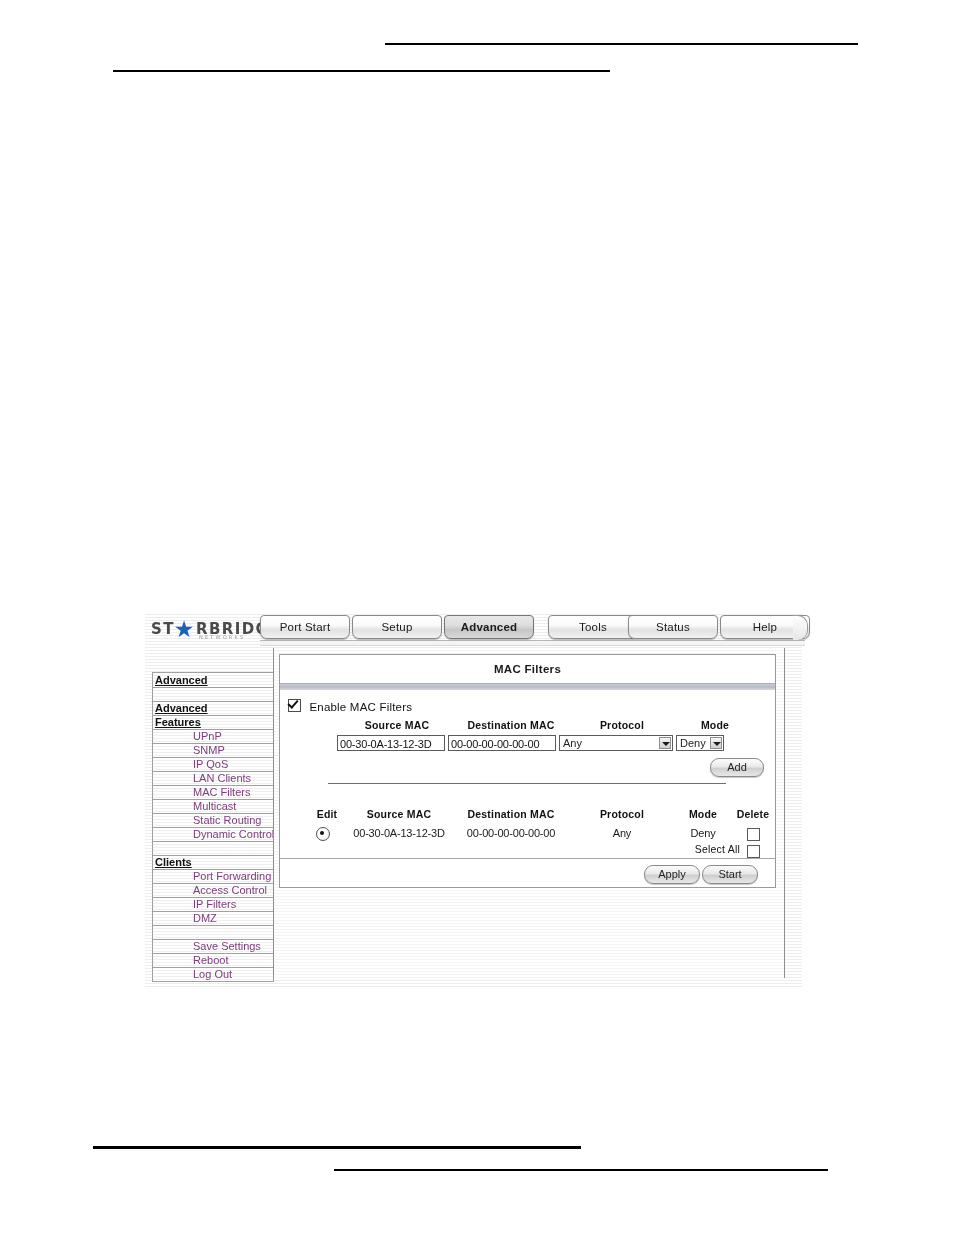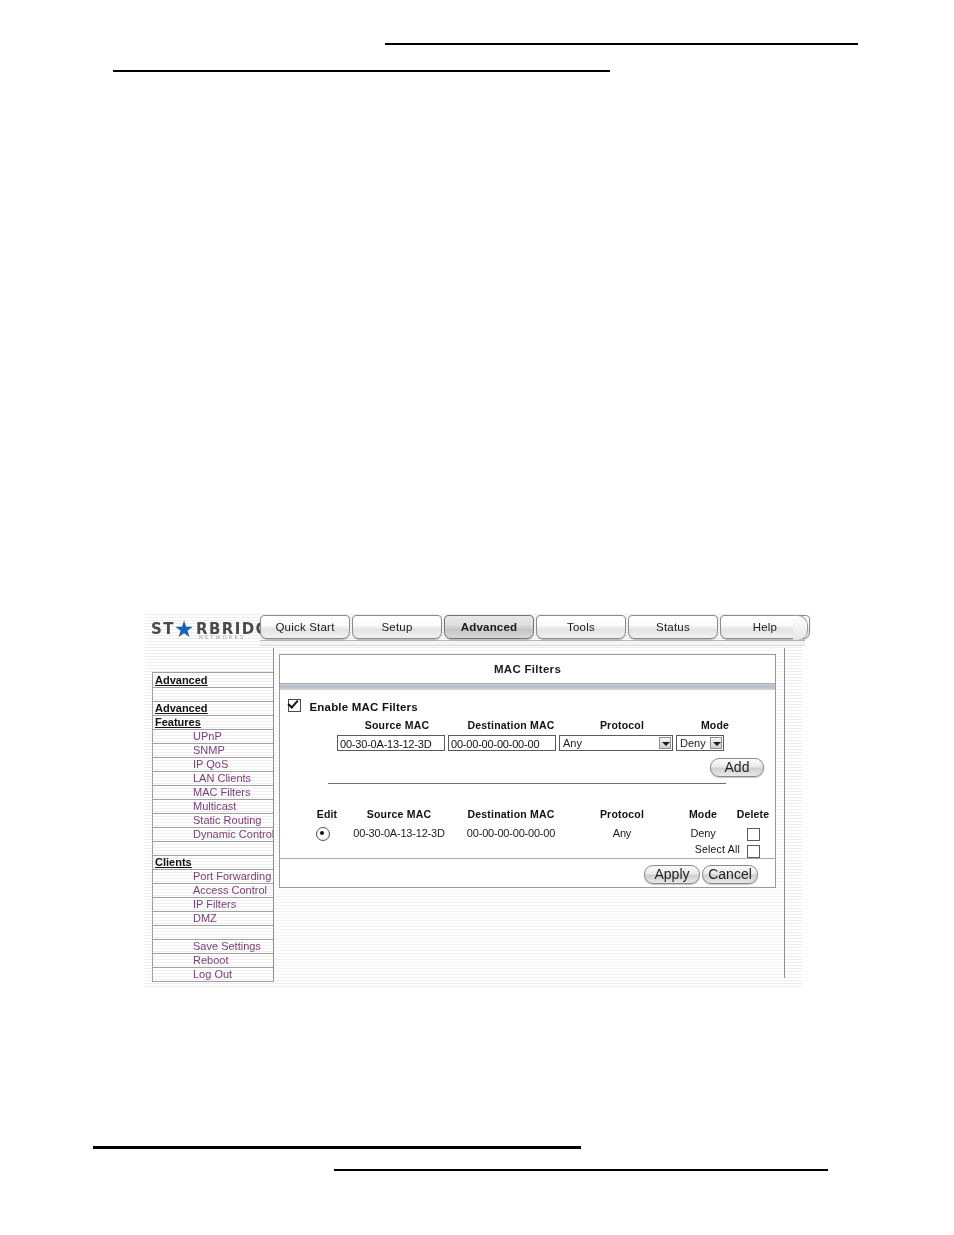--- a/index.html
+++ b/index.html
@@ -72,21 +72,21 @@
     letter-spacing: 0.2px;
   }
   .tab.selected {
     background: linear-gradient(to bottom, #e8e8e8 0%, #dedede 42%, #c6c6c6 62%, #d8d8d8 100%);
     border-color: #757575;
     font-weight: bold;
   }
   #tab-quick-start { left: 0px;   width: 88px; }
   #tab-setup       { left: 92px;  width: 88px; }
   #tab-advanced    { left: 184px; width: 88px; }
-  #tab-tools       { left: 276px; width: 88px; }
+  #tab-tools       { left: 288px; width: 88px; }
   #tab-status      { left: 368px; width: 88px; }
   #tab-help        { left: 460px; width: 88px; }
 
   
   #tab-strip-curl {
     position: absolute;
     left: 648px;
     top: 3px;
     width: 14px;
     height: 24px;
@@ -242,21 +242,21 @@
     content: "";
     position: absolute;
     left: 1px; top: -2px;
     width: 4px; height: 8px;
     border: solid #111111;
     border-width: 0 2px 2px 0;
     transform: rotate(42deg);
   }
   #enable-label {
     font-size: 11.5px;
-    font-weight: bold;
+    font-weight: normal;
     color: #111111;
     margin-left: 4px;
     letter-spacing: 0.2px;
   }
 
   
   .col-head {
     position: absolute;
     font-size: 10.5px;
     font-weight: bold;
@@ -321,21 +321,21 @@
     border-top: 4px solid #1c1c1c;
   }
   #select-protocol { left: 279px; width: 114px; }
   #select-mode     { left: 396px; width: 48px; }
 
   .btn-pill {
     position: absolute;
     height: 17px;
     line-height: 16px;
     text-align: center;
-    font-size: 14px;
+    font-size: 11px;
     color: #1f1f1f;
     border: 1px solid #8a8a8a;
     border-radius: 9px;
     background: linear-gradient(to bottom, #fcfcfc 0%, #e9e9e9 45%, #cfcfcf 55%, #e8e8e8 100%);
     box-shadow: 0 1px 1px rgba(0,0,0,0.22);
     cursor: default;
   }
   #btn-add { left: 430px; top: 103px; width: 52px; }
 
   #divider-rule {
@@ -450,21 +450,21 @@
 
   <div id="logo">
     <span id="logo-text-pre">ST</span>
     <span id="logo-star">★</span>
     <span id="logo-text-post">RBRIDGE</span>
     <span id="logo-sub">NETWORKS</span>
   </div>
 
   <div id="tab-strip-underline"></div>
   <div id="tab-bar">
-    <div class="tab" id="tab-quick-start">Quick Start</div>
+    <div class="tab" id="tab-quick-start">Port Start</div>
     <div class="tab" id="tab-setup">Setup</div>
     <div class="tab selected" id="tab-advanced">Advanced</div>
     <div class="tab" id="tab-tools">Tools</div>
     <div class="tab" id="tab-status">Status</div>
     <div class="tab" id="tab-help">Help</div>
   </div>
   <div id="tab-strip-curl"></div>
 
   <div id="sidebar">
     <div class="side-cell head tall">Advanced</div>
@@ -539,19 +539,19 @@
       <div class="tbl-cell" id="td-dest">00-00-00-00-00-00</div>
       <div class="tbl-cell" id="td-proto">Any</div>
       <div class="tbl-cell" id="td-mode">Deny</div>
       <div class="row-checkbox" id="chk-delete-row"></div>
 
       <div id="label-select-all">Select All</div>
       <div class="row-checkbox" id="chk-select-all"></div>
 
       <div id="footer-sep"></div>
       <div class="btn-pill" id="btn-apply">Apply</div>
-      <div class="btn-pill" id="btn-cancel">Cancel</div>
+      <div class="btn-pill" id="btn-cancel">Start</div>
 
     </div>
   </div>
 
   <div id="right-gutter"></div>
 </div>
 
 </body></html>

